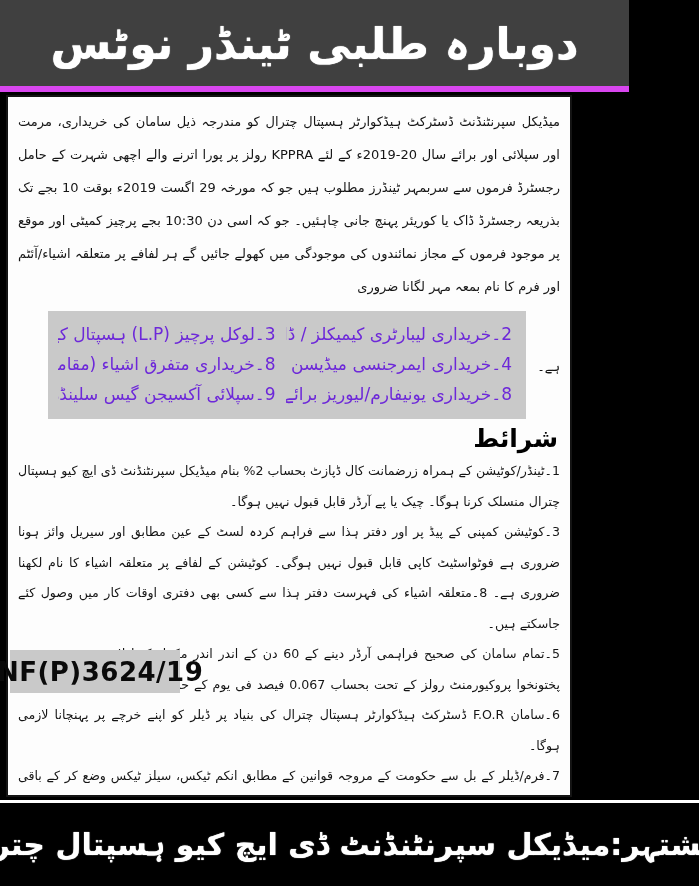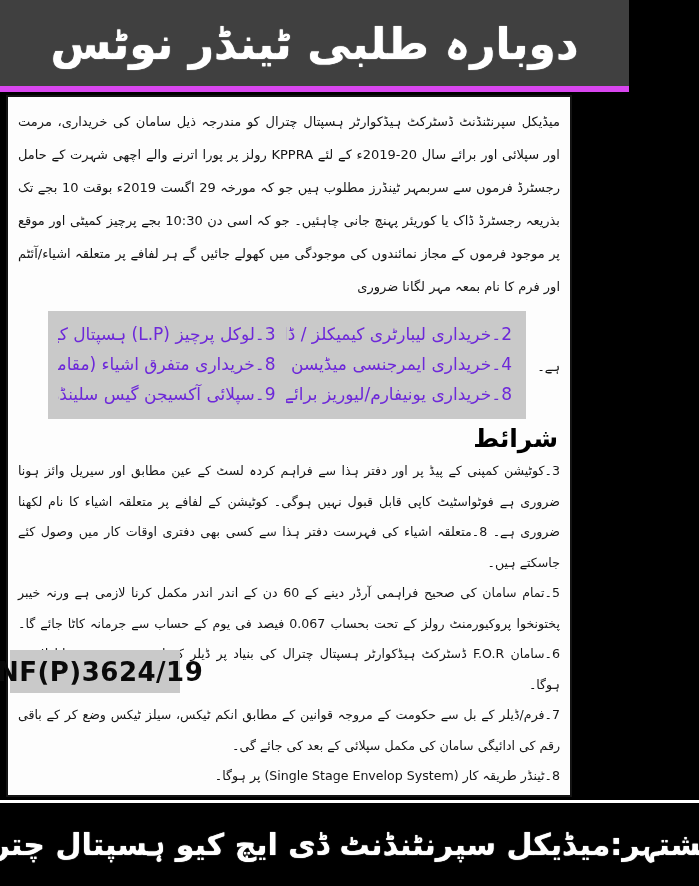--- a/index.html
+++ b/index.html
@@ -115,20 +115,21 @@
         <div class="item">3۔لوکل پرچیز (L.P) ہسپتال کے نزدیکی کیمسٹوں سے)</div>
         <div class="item">4۔خریداری ایمرجنسی میڈیسن (ہسپتال کے نزدیکی کیمسٹوں سے)</div>
         <div class="item">8۔خریداری متفرق اشیاء (مقامی ڈیلروں سے)</div>
         <div class="item">8۔خریداری یونیفارم/لیوریز برائے اسٹاف (مقامی ڈیلروں سے)</div>
         <div class="item">9۔سپلائی آکسیجن گیس سلینڈر (فلنگ) مقامی ڈیلروں سے</div>
       </div>
     </div>
 
     <h2 class="cond-title">شرائط</h2>
 
+    <p class="cond">1۔ٹینڈر/کوٹیشن کے ہمراہ زرضمانت کال ڈپازٹ بحساب 2% بنام میڈیکل سپرنٹنڈنٹ ڈی ایچ کیو ہسپتال چترال منسلک کرنا ہوگا۔ چیک یا پے آرڈر قابل قبول نہیں ہوگا۔</p>
     <p class="cond">3۔کوٹیشن کمپنی کے پیڈ پر اور دفتر ہذا سے فراہم کردہ لسٹ کے عین مطابق اور سیریل وائز ہونا ضروری ہے فوٹواسٹیٹ کاپی قابل قبول نہیں ہوگی۔ کوٹیشن کے لفافے پر متعلقہ اشیاء کا نام لکھنا ضروری ہے۔ 8۔متعلقہ اشیاء کی فہرست دفتر ہذا سے کسی بھی دفتری اوقات کار میں وصول کئے جاسکتے ہیں۔</p>
     <p class="cond">5۔تمام سامان کی صحیح فراہمی آرڈر دینے کے 60 دن کے اندر اندر مکمل کرنا لازمی ہے ورنہ خیبر پختونخوا پروکیورمنٹ رولز کے تحت بحساب 0.067 فیصد فی یوم کے حساب سے جرمانہ کاٹا جائے گا۔ 6۔سامان F.O.R ڈسٹرکٹ ہیڈکوارٹر ہسپتال چترال کی بنیاد پر ڈیلر کو اپنے خرچے پر پہنچانا لازمی ہوگا۔</p>
     <p class="cond">7۔فرم/ڈیلر کے بل سے حکومت کے مروجہ قوانین کے مطابق انکم ٹیکس، سیلز ٹیکس وضع کر کے باقی رقم کی ادائیگی سامان کی مکمل سپلائی کے بعد کی جائے گی۔</p>
     <p class="cond">8۔ٹینڈر طریقہ کار (Single Stage Envelop System) پر ہوگا۔</p>
     <p class="cond">9۔ٹینڈر/کوٹیشن کی چیکنگ پرچیز کمیٹی ٹینڈر کھولنے کے وقت کرے گی اور نامکمل کوٹیشن قابل قبول نہیں ہوگا۔</p>
 
     <div class="inf-badge">INF(P)3624/19</div>
   </div>
 
   <div class="banner-bottom">

